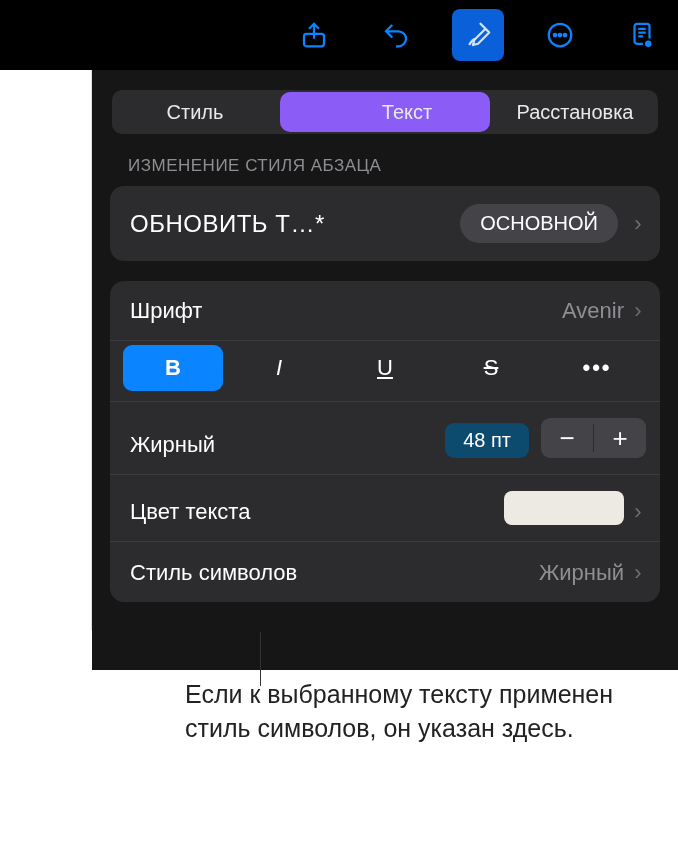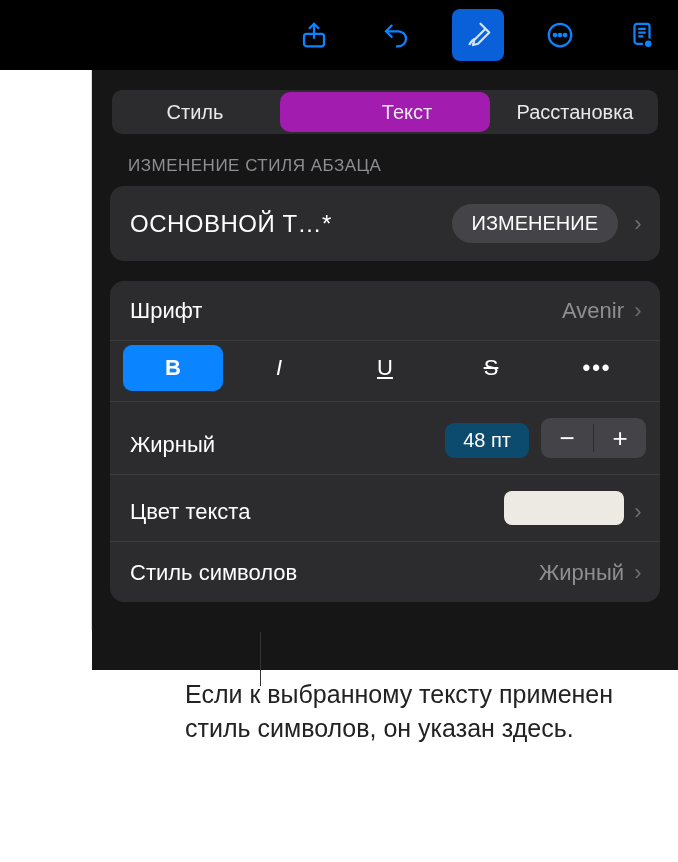--- a/index.html
+++ b/index.html
@@ -61,21 +61,21 @@
     margin: 0 12px 22px 12px;
     overflow: hidden;
   }
   .seg-item {
     flex: 1;
     display: flex; align-items: center; justify-content: center;
     color: #e9e9ec;
     font-size: 20px;
   }
   .seg-item.selected {
-    background: #a21caf;
+    background: #8b5cf6;
     border-radius: 10px;
     margin: 2px;
     padding-left: 44px;
   }
   .section-label {
     color: #8e8e93;
     font-size: 17px;
     letter-spacing: 0.5px;
     margin: 0 24px 10px 28px;
     text-transform: uppercase;
@@ -254,22 +254,22 @@
     <div class="seg">
       <div class="seg-item">Стиль</div>
       <div class="seg-item selected">Текст</div>
       <div class="seg-item">Расстановка</div>
     </div>
 
     <div class="section-label">ИЗМЕНЕНИЕ СТИЛЯ АБЗАЦА</div>
 
     <div class="card">
       <div class="style-row">
-        <div class="style-name">ОСНОВНОЙ Т…*</div>
-        <div class="pill">ИЗМЕНЕНИЕ</div>
+        <div class="style-name">ОБНОВИТЬ Т…*</div>
+        <div class="pill">ОСНОВНОЙ</div>
         <div class="chev">›</div>
       </div>
     </div>
 
     <div class="card">
 
       <div class="row">
         <div class="row-label">Шрифт</div>
         <div class="row-value">Avenir</div>
         <div class="chev">›</div>

